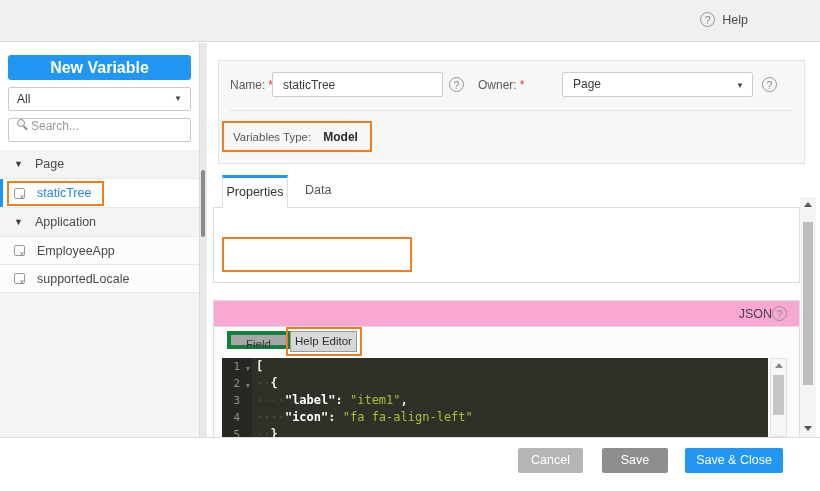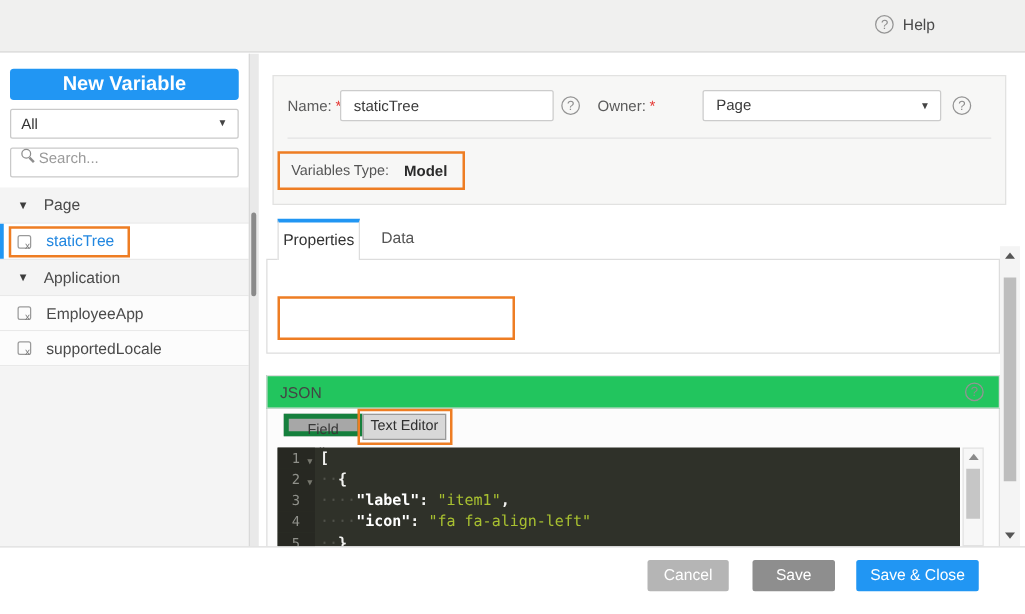--- a/index.html
+++ b/index.html
@@ -80,22 +80,22 @@
   .q-type { left:517px; top:212px; }
   .islist-box { left:222px; top:237px; width:190px; height:35px; border:2px solid #ee7d23; z-index:2; }
   .islist-lbl { left:230px; top:248px; }
   .chk { left:366px; top:247px; width:14px; height:14px; border:1.5px solid #3a3a3a; border-radius:2px; background:#fff;
          display:flex; align-items:center; justify-content:center; cursor:pointer; }
   .chk::after { content:"✔"; font-size:10px; color:#1c1c1c; }
   .q-islist { left:390px; top:246px; }
 
   
   .json-box { left:213px; top:300px; width:587px; height:137px; background:#fcfcfc; border:1px solid #ddd; border-bottom:none; }
-  .json-hdr { left:213px; top:300px; width:587px; height:27px; background:#22c55e; border:1px solid #ddd;
-              display:flex; align-items:center; justify-content:space-between; padding:0 12px 0 10px; }
+  .json-hdr { left:213px; top:300px; width:587px; height:27px; background:#f9a8d4; border:1px solid #ddd;
+              display:flex; align-items:center; justify-content:flex-end; padding:0 12px 0 10px; }
   .json-title { font-size:12.5px; color:#444; }
   .btn-field { left:227px; top:331px; width:63px; height:18px; background:#a7a7a7; border:4px solid #15803d;
                font-size:11.5px; color:#383838; text-align:center; line-height:19px; cursor:pointer; }
   .btn-texted { left:290px; top:331px; width:67px; height:21px; background:#d8d8d8; border:1px solid #9a9a9a;
                 font-size:11.5px; color:#2f2f2f; text-align:center; line-height:19px; cursor:pointer; z-index:2; }
   .texted-outline { left:286px; top:327px; width:76px; height:29px; border:2px solid #ee7d23; z-index:3; pointer-events:none; }
 
   
   .editor { left:222px; top:358px; width:546px; height:79px; background:#2f3129; overflow:hidden; cursor:text;
             font-family:"DejaVu Sans Mono", monospace; }
@@ -216,21 +216,21 @@
   <div class="abs lbl islist-lbl">Is List:</div>
   <div class="abs chk"></div>
   <span class="abs qmark q-islist"></span>
 
   <div class="abs json-box"></div>
   <div class="abs json-hdr">
     <span class="json-title">JSON</span>
     <span class="qmark"></span>
   </div>
   <div class="abs btn-field">Field Editor</div>
-  <div class="abs btn-texted">Text Editor</div>
+  <div class="abs btn-texted">Help Editor</div>
   <div class="abs texted-outline"></div>
 
   <div class="abs editor" id="editor-lines">
       <div class="ed-line">
         <span class="ed-gutter fold">1</span>
         <span class="ed-code"><span class="tk-punct">[</span></span>
       </div>
       <div class="ed-line">
         <span class="ed-gutter fold">2</span>
         <span class="ed-code"><span class="tk-ws">··</span><span class="tk-punct">{</span></span>

